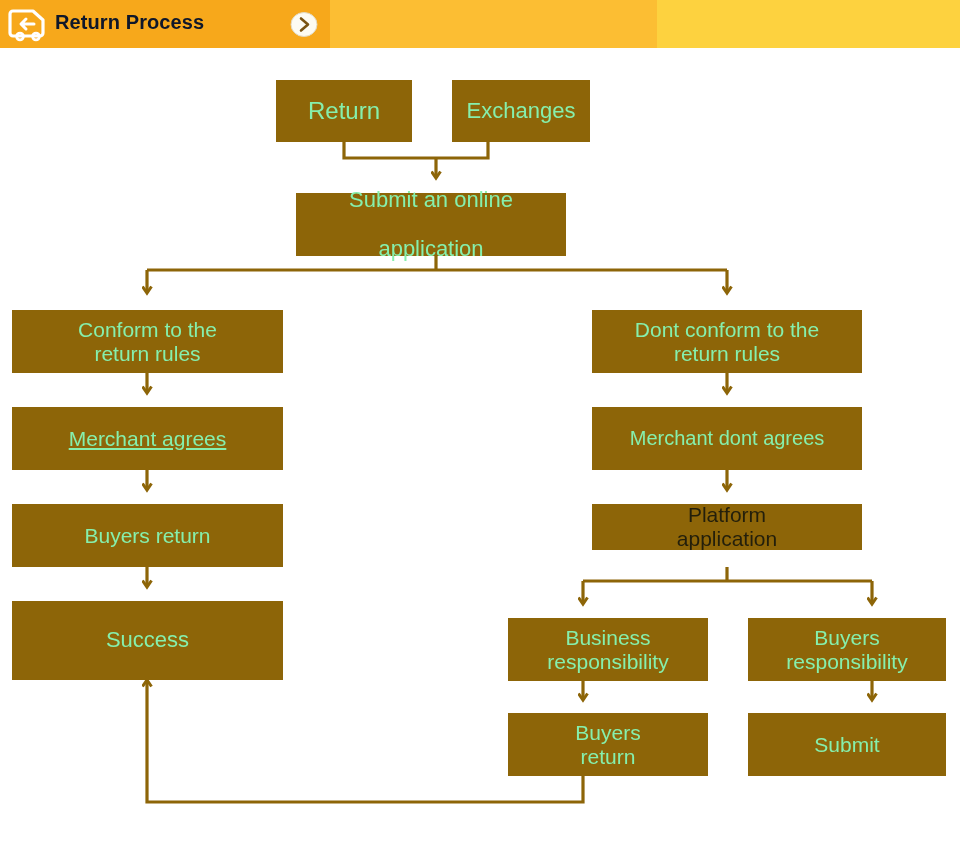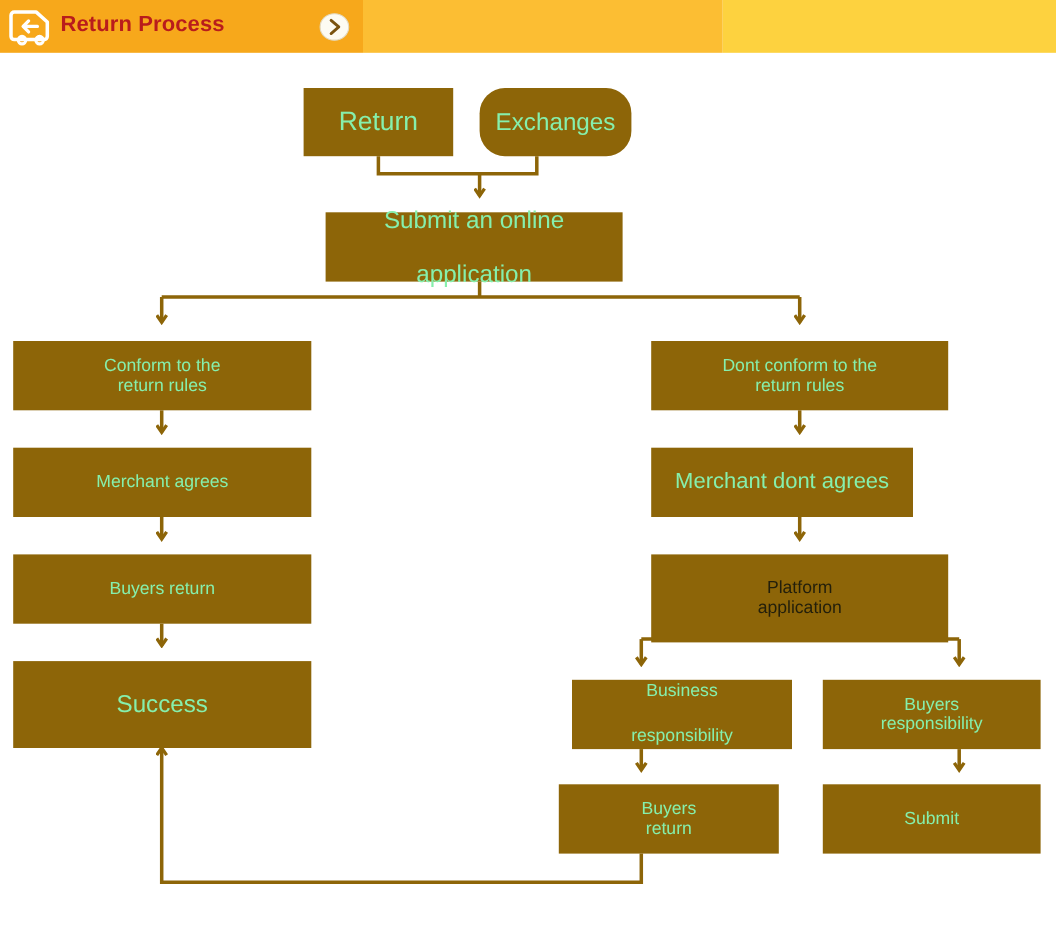--- a/index.html
+++ b/index.html
@@ -35,21 +35,21 @@
   #truck-icon {
     position: absolute;
     left: 7px; top: 4px;
     width: 44px; height: 40px;
   }
   #header-title {
     position: absolute;
     left: 55px; top: 11px;
     font-size: 20px;
     font-weight: bold;
-    color: #b91c1c;
+    color: #0f172a;
     letter-spacing: 0.1px;
     white-space: nowrap;
   }
   #next-button {
     position: absolute;
     left: 286px; top: 11px;
     width: 36px; height: 27px;
     cursor: pointer;
   }
 
@@ -76,21 +76,21 @@
     text-align: center;
     line-height: 1.12;
     box-sizing: border-box;
     padding: 2px 6px;
     z-index: 2;
   }
   .node.dark-text { color: #231F0B; }
 
   .fs-24 { font-size: 24px; }
   .fs-22 { font-size: 22px; }
-  .fs-21 { font-size: 16px; }
+  .fs-21 { font-size: 21px; }
   .fs-20 { font-size: 20px; }
 </style>
 </head>
 <body>
 
 <div id="header-bar">
   <div class="hdr-band" id="hdr-band-left"></div>
   <div class="hdr-band" id="hdr-band-mid"></div>
   <div class="hdr-band" id="hdr-band-right"></div>
 
@@ -151,61 +151,61 @@
       <path d="M872 633 V652" marker-end="url(#ar-down)"></path>
 
       <path d="M583 728 V754 H147 V632" marker-end="url(#ar-up)"></path>
     </g>
   </svg>
 
   <div class="node fs-24" style="left:276px; top:32px; width:136px; height:62px;">
     <span>Return</span>
   </div>
 
-  <div class="node fs-22" style="left:436px; top:32px; width:138px; height:62px;border-radius:23px;">
+  <div class="node fs-22" style="left:452px; top:32px; width:138px; height:62px;">
     <span>Exchanges</span>
   </div>
 
   <div class="node fs-22" style="left:296px; top:145px; width:270px; height:63px; flex-direction:column;gap:24px;">
     <span>Submit an online</span>
     <span>application</span>
   </div>
 
   <div class="node fs-21" style="left:12px; top:262px; width:271px; height:63px; flex-direction:column;">
     <span>Conform to the</span>
     <span>return rules</span>
   </div>
 
-  <div class="node fs-21" style="left:12px; top:359px; width:271px; height:63px;">
+  <div class="node fs-21" style="left:12px; top:359px; width:271px; height:63px;text-decoration:underline;">
     <span>Merchant agrees</span>
   </div>
 
   <div class="node fs-22" style="left:12px; top:553px; width:271px; height:79px;">
     <span>Success</span>
   </div>
 
   <div class="node fs-21" style="left:12px; top:456px; width:271px; height:63px;">
     <span>Buyers return</span>
   </div>
 
   <div class="node fs-21" style="left:592px; top:262px; width:270px; height:63px; flex-direction:column;text-align:center;">
     <span>Dont conform to the</span>
     <span>return rules</span>
   </div>
 
-  <div class="node fs-20" style="left:592px; top:359px; width:238px; height:63px;">
+  <div class="node fs-20" style="left:592px; top:359px; width:270px; height:63px;">
     <span>Merchant dont agrees</span>
   </div>
 
-  <div class="node fs-21 dark-text" style="left:592px; top:456px; width:270px; height:80px; flex-direction:column;">
+  <div class="node fs-21 dark-text" style="left:592px; top:456px; width:270px; height:46px; flex-direction:column;">
     <span>Platform</span>
     <span>application</span>
   </div>
 
-  <div class="node fs-21" style="left:520px; top:570px; width:200px; height:63px; flex-direction:column;justify-content:space-between;">
+  <div class="node fs-21" style="left:508px; top:570px; width:200px; height:63px; flex-direction:column;">
     <span>Business</span>
     <span>responsibility</span>
   </div>
 
   <div class="node fs-21" style="left:748px; top:570px; width:198px; height:63px; flex-direction:column;">
     <span>Buyers</span>
     <span>responsibility</span>
   </div>
 
   <div class="node fs-21" style="left:508px; top:665px; width:200px; height:63px; flex-direction:column;">

